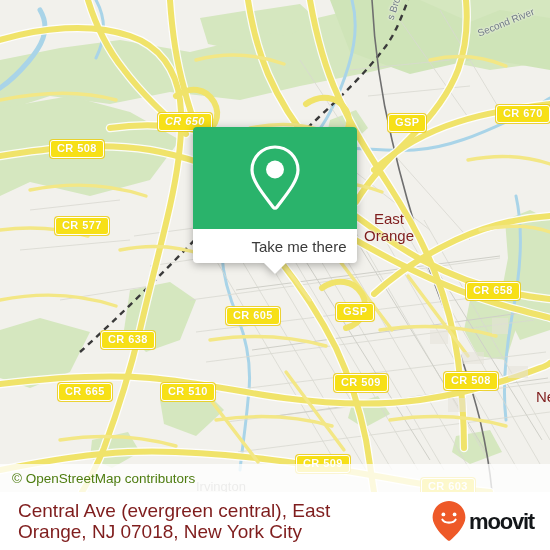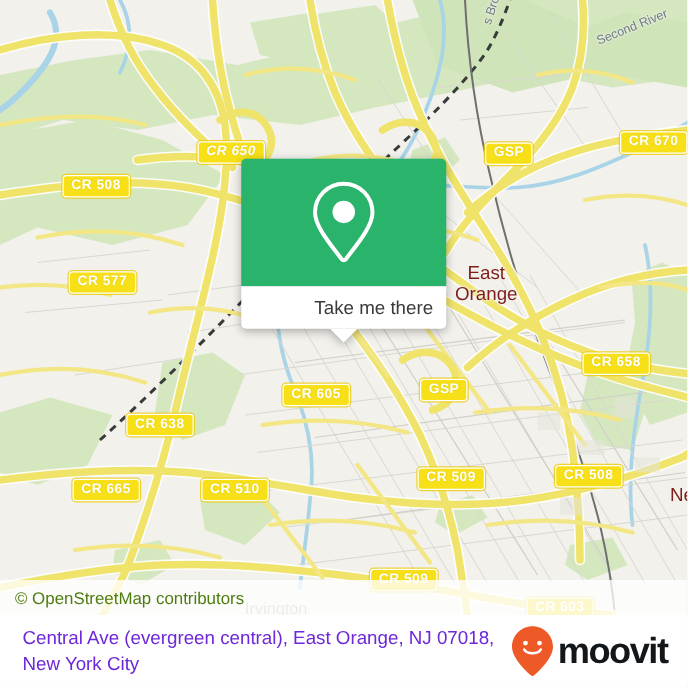--- a/index.html
+++ b/index.html
@@ -118,33 +118,33 @@
     position: absolute;
     left: 0; top: 492px;
     width: 550px; height: 58px;
     background: #ffffff;
     display: flex;
     align-items: center;
     justify-content: space-between;
     padding: 0 16px 0 18px;
   }
   #footer-title {
-    color: #6d28d9;
-    font-size: 15px;
+    color: #7f1d1d;
+    font-size: 19px;
     line-height: 21px;
     max-width: 380px;
   }
   #brand {
     display: flex;
     align-items: center;
     gap: 2px;
   }
   #brand-word {
     color: #14171a;
-    font-size: 29px;
+    font-size: 22px;
     font-weight: bold;
     letter-spacing: -1.2px;
     line-height: 31px;
   }
 </style>
 </head>
 <body>
 
 <div id="app">
 

